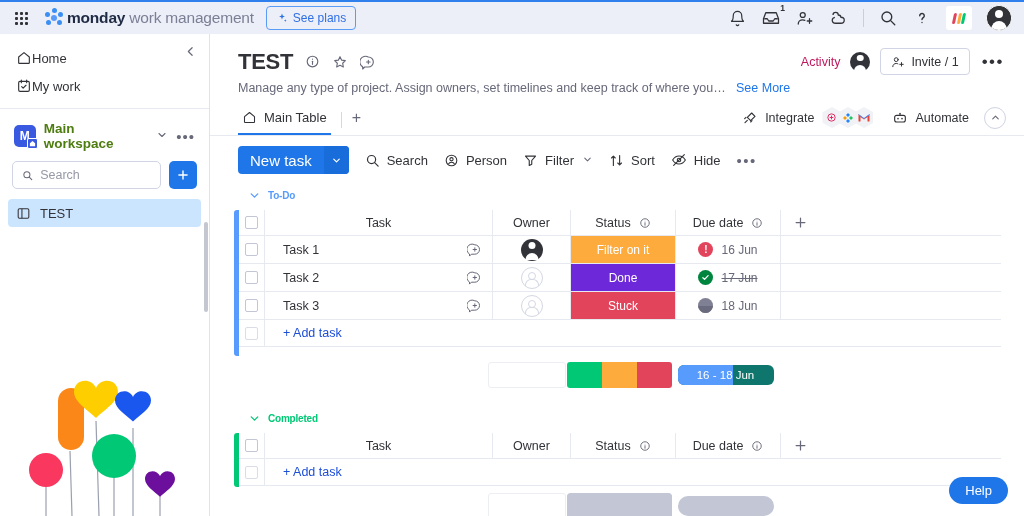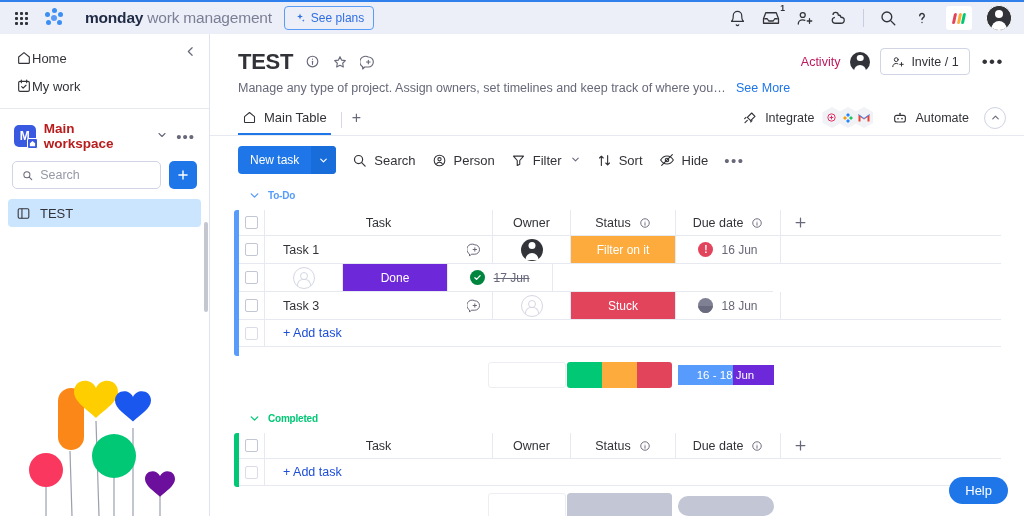--- a/index.html
+++ b/index.html
@@ -15,21 +15,21 @@
   .topbar {
     height: 34px; min-height: 34px;
     background: #eceff8;
     display: flex; align-items: center;
     padding: 0 12px 0 8px;
     border-top: 2px solid #2f80ed;
   }
   .waffle { width: 26px; height: 26px; display:flex; align-items:center; justify-content:center; cursor:pointer; }
   .waffle .grid { display: grid; grid-template-columns: repeat(3, 3px); grid-template-rows: repeat(3,3px); gap: 2px; }
   .waffle .grid i { width: 3px; height: 3px; background: #323338; border-radius: 1px; display:block; }
-  .brand { display: flex; align-items: center; gap: 21px; margin-left: 10px; }
+  .brand { display: flex; align-items: center; gap: 3px; margin-left: 10px; }
   .brand-logo { width: 20px; height: 20px; position: relative; }
   .brand-logo span { position: absolute; border-radius: 50%; background: #3b8ef3; }
   .brand-text { font-size: 15.5px; letter-spacing: -0.2px; color: #323338; }
   .brand-text b { font-weight: 700; color: #1f2a44; }
   .brand-text span { color: #7b7f95; font-weight: 400; }
   .see-plans {
     margin-left: 12px; height: 24px; border: 1px solid #5b9bf8; border-radius: 4px;
     color: #2f6fe4; font-size: 12px; display: flex; align-items: center; gap: 5px;
     padding: 0 9px; background: #eceff8; cursor: pointer;
   }
@@ -75,21 +75,21 @@
   .ws-badge {
     width: 22px; height: 22px; border-radius: 5px; background: #3859e0; color: #fff;
     font-size: 12px; font-weight: 700; display:flex; align-items:center; justify-content:center;
     position: relative;
   }
   .ws-badge .home-dot {
     position: absolute; right: -2px; bottom: -2px; width: 11px; height: 11px;
     background: #3859e0; border-radius: 2px; display:flex; align-items:center; justify-content:center;
     border: 1.5px solid #fff;
   }
-  .ws-name { font-size: 13.5px; font-weight: 600; color: #b91c1c; }
+  .ws-name { font-size: 13.5px; font-weight: 600; color: #4d7c0f; }
   .ws-chevron { color: #676879; margin-left: 2px; cursor: pointer; }
   .ws-dots { margin-left: auto; color: #676879; font-size: 15px; letter-spacing:1px; cursor:pointer; padding-right:4px; }
   .search-row { display: flex; align-items: center; gap: 8px; padding: 0 12px 0 12px; }
   .search-box {
     flex: 1; height: 28px; border: 1px solid #d0d4e4; border-radius: 5px;
     display: flex; align-items: center; gap: 7px; padding: 0 9px; background: #fff;
   }
   .search-box input {
     border: none; outline: none; font-size: 12.5px; color: #676879; background: transparent;
     width: 100%; font-family: inherit;
@@ -153,21 +153,21 @@
     display:flex; align-items:center; justify-content:center; color:#676879; cursor:pointer; background:#fff;
     margin-left: 6px;
   }
 
   
   .toolbar { display: flex; align-items: center; gap: 16px; padding: 10px 18px 9px 28px; }
   .newtask {
     display: flex; align-items: stretch; border-radius: 4px; overflow: hidden; cursor: pointer;
     background: #1f76e8; color: #fff; height: 28px;
   }
-  .newtask .label { display:flex; align-items:center; padding: 0 12px; font-size: 12px; font-weight: 500; }
+  .newtask .label { display:flex; align-items:center; padding: 0 12px; font-size: 15px; font-weight: 500; }
   .newtask .caret { display:flex; align-items:center; padding: 0 7px; background: #186ddb; }
   .tb-item { display: flex; align-items: center; gap: 7px; font-size: 13px; color: #323338; cursor: pointer; }
   .tb-item .chev { color: #676879; margin-left: 1px; }
 
   
   .board-area { flex: 1; overflow: hidden; padding-left: 24px; position: relative; }
   .group { margin-bottom: 4px; }
   .group-head { display: flex; align-items: center; gap: 7px; padding: 6px 0 8px 14px; }
   .group-caret { display:flex; align-items:center; cursor:pointer; }
   .group-title { font-size: 10px; font-weight: 700; letter-spacing: -0.2px; }
@@ -203,22 +203,22 @@
   .due-text.struck { text-decoration: line-through; }
   .addtask-row { display:flex; height: 27px; }
   .addtask-label { padding-left: 18px; display:flex; align-items:center; font-size:12.5px; color:#1d4ed8; cursor:pointer; }
   .sum-row { display: flex; height: 26px; margin-top: 6px; }
   .sum-spacer { width: 254px; flex:none; }
   .sum-owner { width: 78px; flex:none; border:1px solid #eceef3; border-radius: 3px; background:#fff; }
   .sum-status { width: 105px; flex:none; display:flex; margin-left: 1px; border-radius: 3px; overflow:hidden; }
   .sum-status i { display:block; height: 100%; }
   .sum-due { width: 105px; flex:none; margin-left: 1px; display:flex; align-items:center; justify-content:center; }
   .date-chip {
-    width: 96px; height: 20px; border-radius: 0; position: relative; overflow: hidden;
-    background: #6d28d9; display:flex; align-items:center; justify-content:center;
+    width: 96px; height: 20px; border-radius: 6px; position: relative; overflow: hidden;
+    background: #0f766e; display:flex; align-items:center; justify-content:center;
   }
   .date-chip .fill { position:absolute; left:0; top:0; bottom:0; background:#579bfc; }
   .date-chip span { position: relative; color: #fff; font-size: 11.5px; }
   .sum-gray { background:#c3c6d4; height:100%; border-radius:3px; }
   .sum-gray-pill { background:#c3c6d4; height:20px; width:96px; border-radius:11px; }
 
   .help-btn {
     position: absolute; right: 16px; bottom: 12px; background: #1f76e8; color: #fff;
     height: 27px; border-radius: 14px; padding: 0 16px; display: flex; align-items: center;
     font-size: 13px; cursor: pointer; z-index: 5;
@@ -624,20 +624,29 @@
                     <span class="due-text">16 Jun</span>
                   </div>
                 </div>
                 <div class="cell c-plus"></div>
               </div>
 
               <div class="row">
                 <div class="c-check">
                     <div class="chk"></div>
                   </div>
+                <div class="cell c-task left">
+                  <span>Task 2</span>
+                  <span class="chat-ico">
+                    <svg width="15" height="15" viewBox="0 0 24 24" fill="none" stroke="#676879" stroke-width="1.6" stroke-linejoin="round">
+                        <path d="M20 12a7.5 7.5 0 01-7.5 7.5H7l-3 3v-3.3A7.5 7.5 0 0112.5 4.5 7.5 7.5 0 0120 12z"></path>
+                        <path d="M12.5 9.3v5.4M9.8 12h5.4" stroke-linecap="round"></path>
+                      </svg>
+                  </span>
+                </div>
                 <div class="cell c-owner">
                     <div class="owner-av-empty"></div>
                   </div>
                 <div class="cell c-status">
                   <div class="status-cell" style="background:#6d28d9;">Done</div>
                 </div>
                 <div class="cell c-due">
                   <div class="due-inner">
                     <span class="due-badge" style="background:#00853e;">
                       <svg width="9" height="9" viewBox="0 0 24 24" fill="none" stroke="#fff" stroke-width="3.4" stroke-linecap="round" stroke-linejoin="round">

